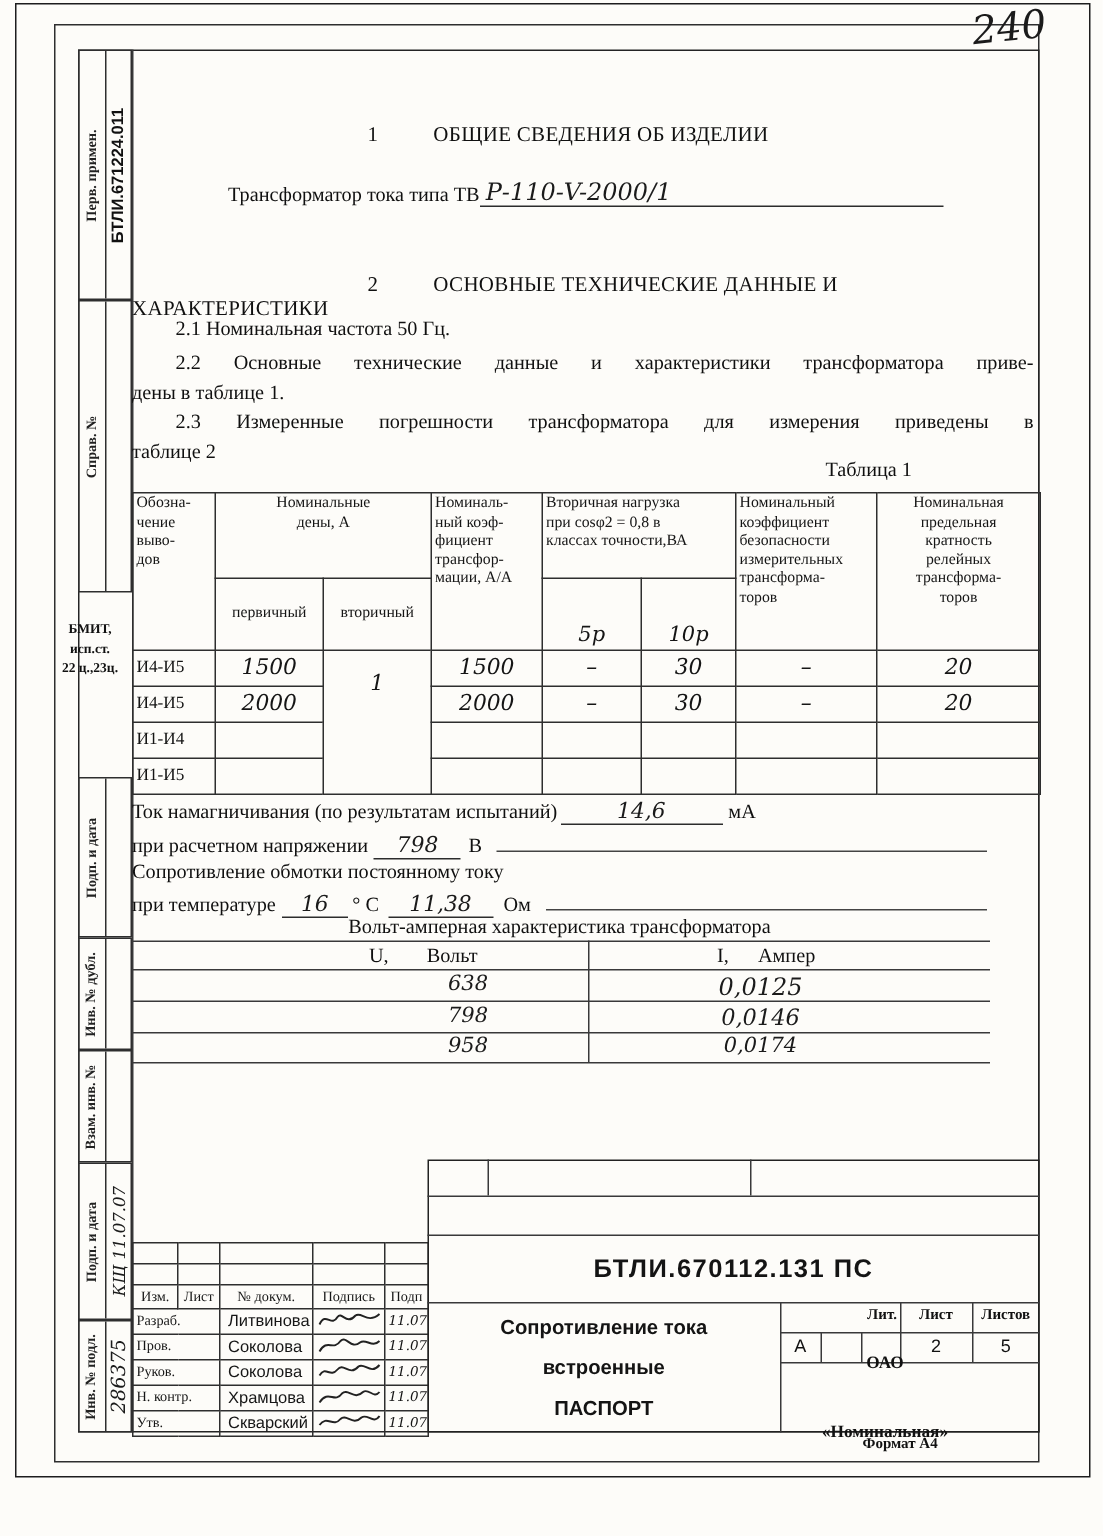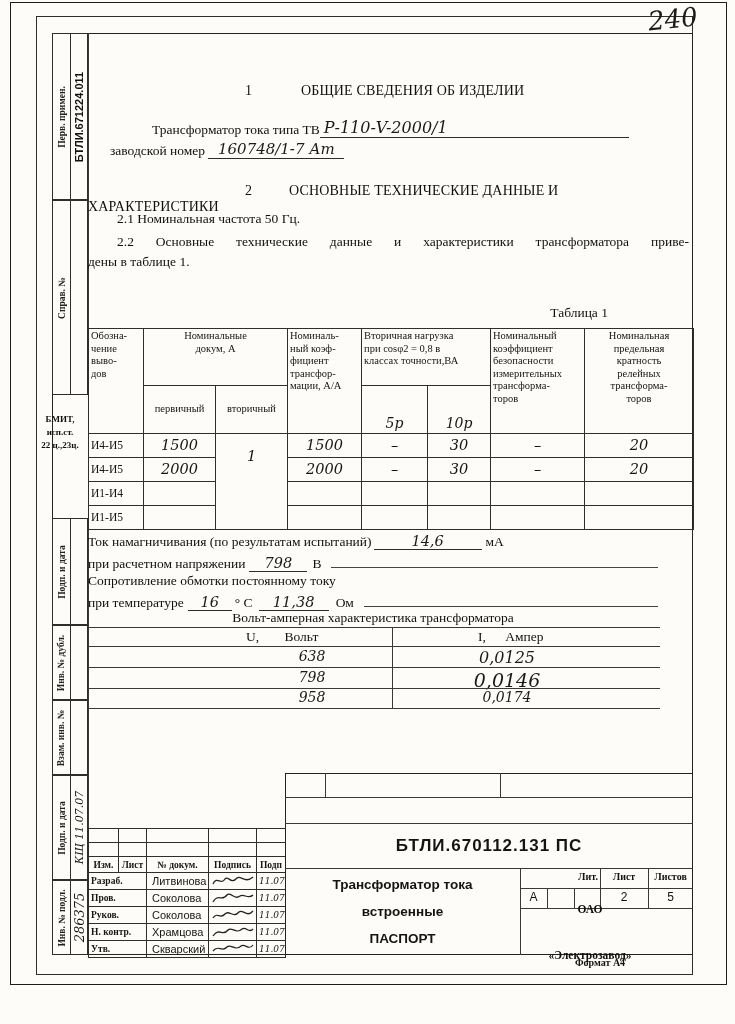--- a/index.html
+++ b/index.html
@@ -28,21 +28,21 @@
   
   table.t1{border-collapse:collapse;table-layout:fixed;width:605px;border:1.5px solid #222;}
   table.t1 td{border:1px solid #2e2e2f;font:10.5px/1.2 "Liberation Serif",serif;color:#151515;padding:1px 2px;vertical-align:top;white-space:pre-line;overflow:hidden;}
   table.t1 td.ctr{text-align:center;}
   table.t1 td.sub{vertical-align:bottom;text-align:center;}
   table.t1 td.term{font-size:11.5px;white-space:nowrap;vertical-align:middle;}
   table.t1 td.hwv{font-family:"DejaVu Serif",serif;font-style:italic;font-size:14.5px;text-align:center;vertical-align:middle;white-space:nowrap;}
   table.t1 td.hwhdr{font-family:"DejaVu Serif",serif;font-style:italic;font-size:14px;}
   
   table.tb{border-collapse:collapse;table-layout:fixed;width:197px;border:1.5px solid #222;}
-  table.tb td{border:1px solid #2e2e2f;font-family:"Liberation Serif",serif;font-weight:bold;font-size:9.5px;color:#161616;padding:0 2px;text-align:center;vertical-align:middle;overflow:hidden;white-space:nowrap;}
+  table.tb td{border:1px solid #2e2e2f;font-family:"Liberation Serif",serif;font-weight:normal;font-size:9.5px;color:#161616;padding:0 2px;text-align:center;vertical-align:middle;overflow:hidden;white-space:nowrap;}
   table.tb td.name{font-family:"Liberation Sans",sans-serif;font-weight:normal;font-size:11px;text-align:left;padding-left:5px;}
   table.tb td.role{text-align:left;}
   table.tb td.date{font-family:"DejaVu Serif",serif;font-style:italic;font-weight:normal;font-size:9px;}
   .cellbox{position:absolute;box-sizing:border-box;}
 </style>
 </head>
 <body>
 
 <div class="page">
 
@@ -120,44 +120,44 @@
     <div class="side-col divided">
         <span class="side-label">Инв. № подл.</span>
       </div>
     <div class="side-col">
         <span class="hw" style="font-size:13px;">286375</span>
       </div>
   </div>
 
   <div class="h-line" style="top:83px;">
     <span style="margin-left:157px;">1</span>
-    <span style="margin-left:45px;">ОБЩИЕ СВЕДЕНИЯ ОБ ИЗДЕЛИИ</span>
+    <span style="margin-left:33px;">ОБЩИЕ СВЕДЕНИЯ ОБ ИЗДЕЛИИ</span>
   </div>
 
   <div class="abs bodytxt" style="left:152px;top:118px;width:520px;white-space:nowrap;">
     <span>Трансформатор тока типа ТВ</span><span class="hw uline" style="display:inline-block;width:305px;font-size:16px;padding-left:4px;vertical-align:bottom;">Р-110-V-2000/1</span>
   </div>
 
-  <div class="abs bodytxt" style="left:110px;top:140px;white-space:nowrap;">
-    <span>заводской номер</span>
-    <span class="hw uline" style="display:inline-block;width:136px;font-size:15px;text-align:center;vertical-align:bottom;">160748/1-7 Ат</span>
-  </div>
 
   <div class="h-line" style="top:183px;">
     <span style="margin-left:157px;">2</span>
     <span style="margin-left:33px;">ОСНОВНЫЕ ТЕХНИЧЕСКИЕ ДАННЫЕ И ХАРАКТЕРИСТИКИ</span>
   </div>
 
   <div class="abs bodytxt" style="left:117px;top:211px;">2.1 Номинальная частота 50 Гц.</div>
 
   <div class="abs bodytxt" style="left:88px;top:232px;width:601px;line-height:20px;">
     <span class="just" style="text-indent:29px;">2.2 Основные технические данные и характеристики трансформатора приве-</span>
     <span style="display:block">дены в таблице 1.</span>
   </div>
 
+  <div class="abs bodytxt" style="left:88px;top:271px;width:601px;line-height:20px;">
+    <span class="just" style="text-indent:29px;">2.3 Измеренные погрешности трансформатора для измерения приведены в</span>
+    <span style="display:block">таблице 2</span>
+  </div>
 
   <div class="abs bodytxt" style="left:88px;top:305px;width:520px;text-align:right;">Таблица 1</div>
 
   <table class="t1 abs" style="left:88px;top:328px;">
     <colgroup>
         <col style="width:55px">
         <col style="width:72px">
         <col style="width:72px">
         <col style="width:74px">
         <col style="width:66px">
@@ -165,21 +165,21 @@
         <col style="width:94px">
         <col style="width:109px">
       </colgroup>
     <tbody>
         <tr style="height:57px;">
       <td rowspan="2">Обозна-
 чение
 выво-
 дов</td>
       <td colspan="2" class="ctr">Номинальные
-докум, А</td>
+дены, А</td>
       <td rowspan="2">Номиналь-
 ный коэф-
 фициент
 трансфор-
 мации, А/А</td>
       <td colspan="2">Вторичная нагрузка
 при cosφ2 = 0,8 в
 классах точности,ВА</td>
       <td rowspan="2">Номинальный
 коэффициент
@@ -276,21 +276,21 @@
     <span>I,</span>
     <span style="margin-left:16px;">Ампер</span>
   </div>
   <div class="hl" style="left:88px;top:646px;width:572px;"></div>
 
   <div class="abs hw" style="left:262px;top:648px;width:100px;text-align:center;font-size:14px;">638</div>
   <div class="abs hw" style="left:452px;top:648px;width:110px;text-align:center;font-size:16px;">0,0125</div>
   <div class="hl" style="left:88px;top:667px;width:572px;"></div>
 
   <div class="abs hw" style="left:262px;top:669px;width:100px;text-align:center;font-size:14px;">798</div>
-  <div class="abs hw" style="left:452px;top:669px;width:110px;text-align:center;font-size:19px;">0,0146</div>
+  <div class="abs hw" style="left:452px;top:669px;width:110px;text-align:center;font-size:15px;">0,0146</div>
   <div class="hl" style="left:88px;top:688px;width:572px;"></div>
 
   <div class="abs hw" style="left:262px;top:689px;width:100px;text-align:center;font-size:14px;">958</div>
   <div class="abs hw" style="left:452px;top:689px;width:110px;text-align:center;font-size:14px;">0,0174</div>
   <div class="hl" style="left:88px;top:708px;width:572px;"></div>
 
   <table class="tb abs" style="left:88px;top:828px;">
     <colgroup>
         <col style="width:30px">
         <col style="width:28px">
@@ -367,21 +367,21 @@
 
   <div class="hl" style="left:285px;top:797px;width:408px;"></div>
   <div class="hl" style="left:285px;top:823px;width:408px;"></div>
   <div class="vl" style="left:325px;top:773px;height:24px;"></div>
   <div class="vl" style="left:500px;top:773px;height:24px;"></div>
 
   <div class="abs sans" style="left:285px;top:823px;width:408px;height:45px;display:flex;align-items:center;justify-content:center;font-size:17px;font-weight:600;letter-spacing:1px;color:#141414;">БТЛИ.670112.131  ПС</div>
   <div class="hl" style="left:285px;top:868px;width:408px;"></div>
 
   <div class="abs sans" style="left:285px;top:868px;width:235px;height:87px;display:flex;flex-direction:column;align-items:center;justify-content:center;font-weight:bold;font-size:13.5px;line-height:27px;color:#141414;">
-    <span>Трансформатор тока</span>
+    <span>Сопротивление тока</span>
     <span>встроенные</span>
     <span>ПАСПОРТ</span>
   </div>
   <div class="vl" style="left:520px;top:868px;height:87px;"></div>
 
   <div class="hl" style="left:520px;top:888px;width:173px;"></div>
   <div class="hl" style="left:520px;top:908px;width:173px;"></div>
   <div class="vl" style="left:600px;top:868px;height:40px;"></div>
   <div class="vl" style="left:648px;top:868px;height:40px;"></div>
   <div class="vl" style="left:547px;top:888px;height:20px;"></div>
@@ -390,18 +390,18 @@
   <div class="abs serif" style="left:548px;top:871px;width:80px;text-align:center;font-size:10px;font-weight:bold;">Лит.</div>
   <div class="abs serif" style="left:600px;top:871px;width:48px;text-align:center;font-size:10px;font-weight:bold;">Лист</div>
   <div class="abs serif" style="left:648px;top:871px;width:45px;text-align:center;font-size:10px;font-weight:bold;">Листов</div>
 
   <div class="abs sans" style="left:520px;top:890px;width:27px;text-align:center;font-size:12px;">А</div>
   <div class="abs sans" style="left:600px;top:890px;width:48px;text-align:center;font-size:12px;">2</div>
   <div class="abs sans" style="left:648px;top:890px;width:45px;text-align:center;font-size:12px;">5</div>
 
   <div class="abs serif" style="left:520px;top:908px;width:140px;height:47px;display:flex;flex-direction:column;align-items:center;justify-content:center;font-size:11.5px;font-weight:600;line-height:16px;gap:30px;">
     <span>ОАО</span>
-    <span>«Электрозавод»</span>
+    <span>«Номинальная»</span>
   </div>
 
   <div class="abs serif" style="left:575px;top:957px;font-size:10px;font-weight:bold;">Формат А4</div>
 
 </div>
 
 </body></html>

